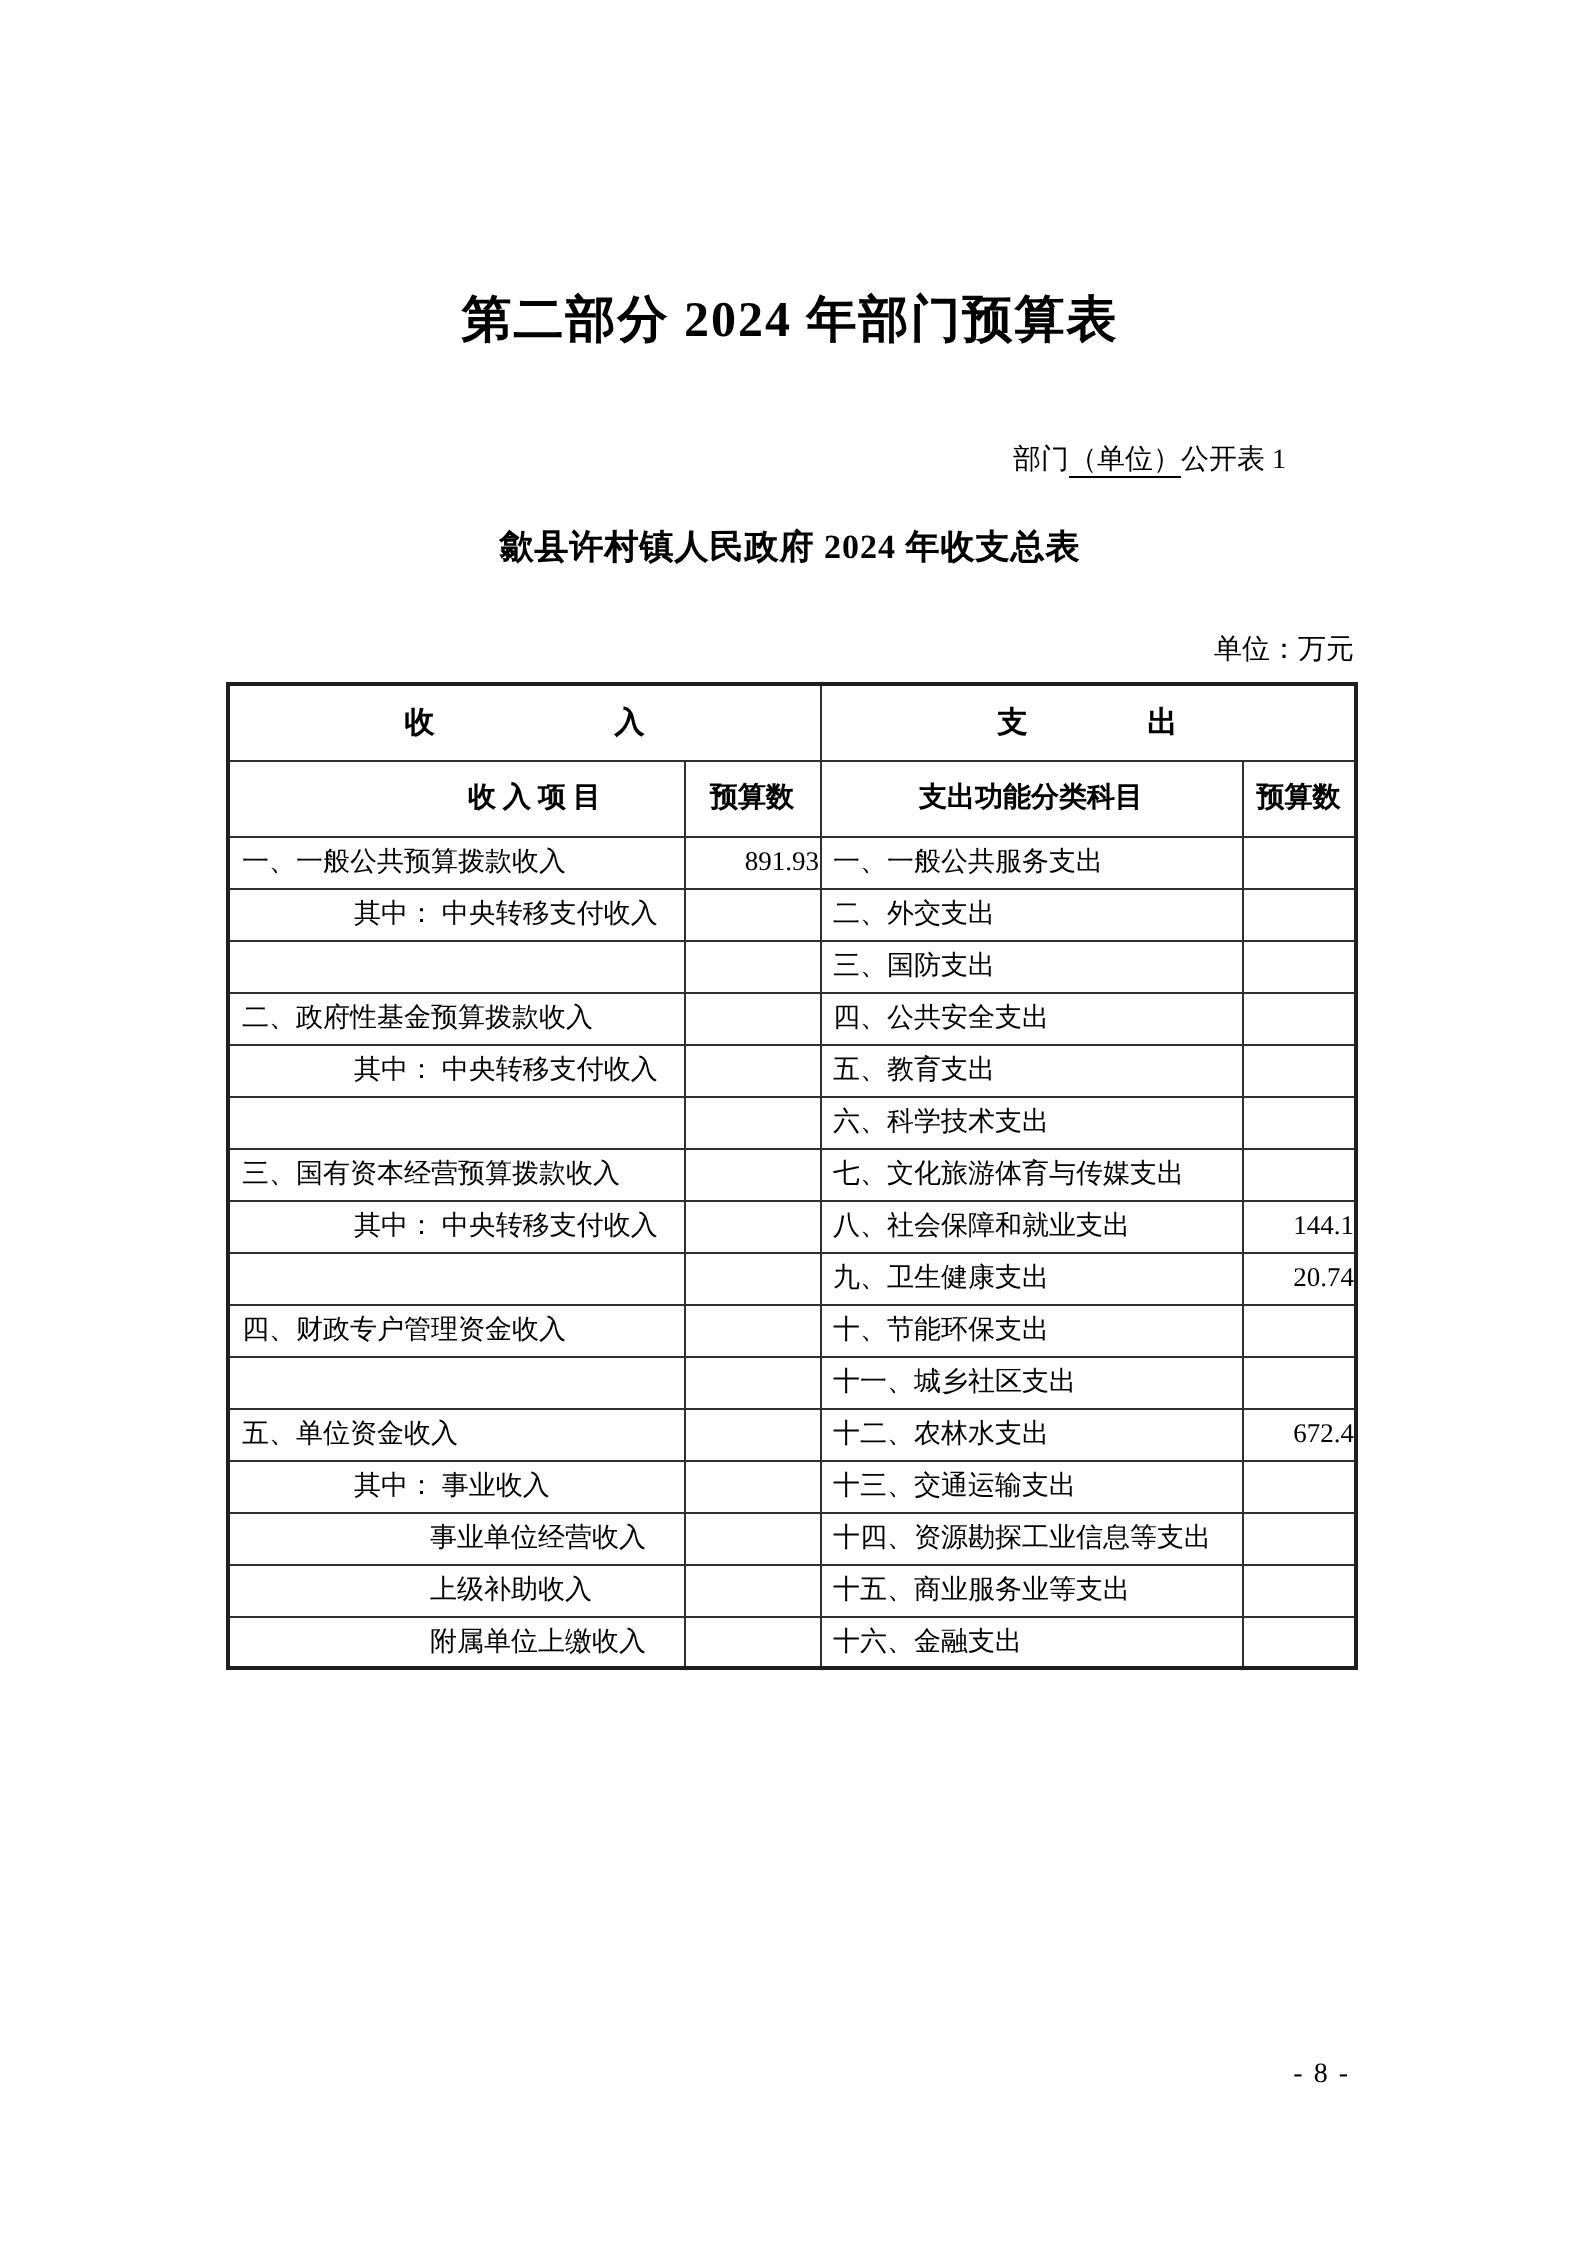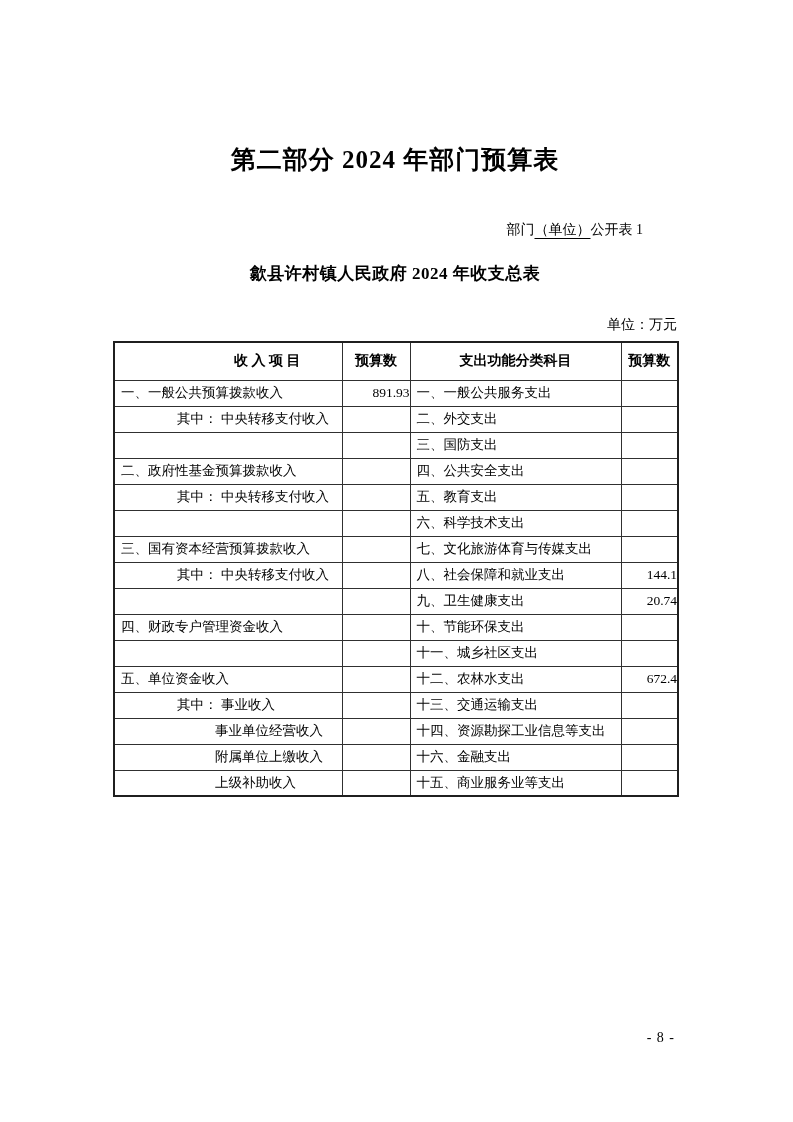--- a/index.html
+++ b/index.html
@@ -87,20 +87,24 @@
 <div class="unit-label">单位：万元</div>
 
 <table class="budget">
   <colgroup>
     <col style="width:228px">
     <col style="width:68px">
     <col style="width:211px">
     <col style="width:57px">
   </colgroup>
   <thead>
+    <tr class="group-row">
+      <th colspan="2">收　　　　　　入</th>
+      <th colspan="2">支　　　　出</th>
+    </tr>
     <tr class="col-row">
       <th class="shift-right">收 入 项 目</th>
       <th>预算数</th>
       <th>支出功能分类科目</th>
       <th>预算数</th>
     </tr>
   </thead>
   <tbody id="budget-table-body">
   <tr>
     <td class="c-item ind0">一、一般公共预算拨款收入</td>
@@ -194,28 +198,28 @@
   </tr>
 
   <tr>
     <td class="c-item ind2">事业单位经营收入</td>
     <td class="c-val"></td>
     <td class="c-item ind0">十四、资源勘探工业信息等支出</td>
     <td class="c-val"></td>
   </tr>
 
   <tr>
+    <td class="c-item ind2">上级补助收入</td>
+    <td class="c-val"></td>
+    <td class="c-item ind0">十五、商业服务业等支出</td>
+    <td class="c-val"></td>
+  </tr>
+
+  <tr>
     <td class="c-item ind2">附属单位上缴收入</td>
     <td class="c-val"></td>
     <td class="c-item ind0">十六、金融支出</td>
-    <td class="c-val"></td>
-  </tr>
-
-  <tr>
-    <td class="c-item ind2">上级补助收入</td>
-    <td class="c-val"></td>
-    <td class="c-item ind0">十五、商业服务业等支出</td>
     <td class="c-val"></td>
   </tr>
 </tbody>
 </table>
 
 <div class="page-number">- 8 -</div>
 
 </body></html>

